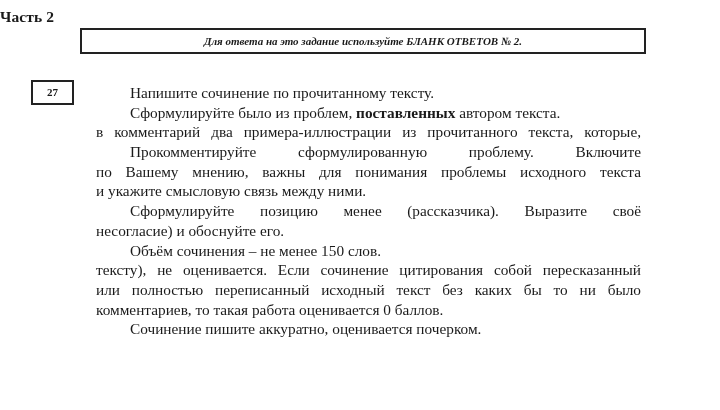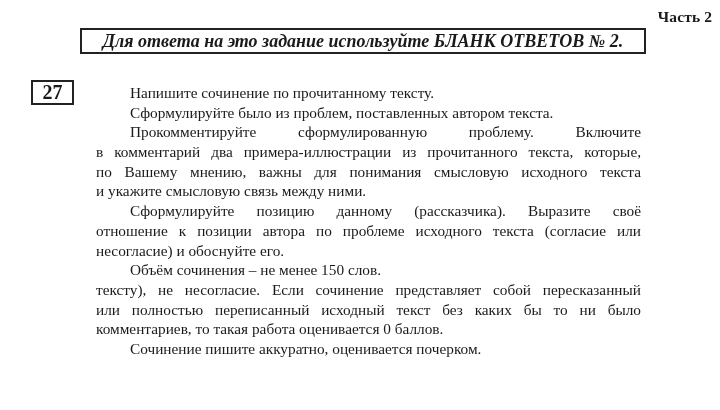--- a/index.html
+++ b/index.html
@@ -1,46 +1,45 @@
 <!DOCTYPE html>
 <html><head>
 <meta charset="utf-8">
 <style>
   html, body { margin: 0; padding: 0; background: #ffffff; }
   body { width: 720px; height: 410px; position: relative; overflow: hidden;
          font-family: "Liberation Serif", "DejaVu Serif", serif; color: #1a1a1a; }
-  .part-title { position: absolute; left: 0; width: 712px; top: 8px; text-align: right;
+  .part-title { position: absolute; left: 0; width: 712px; top: 8px; text-align: left;
                 font-weight: bold; font-size: 15.5px; letter-spacing: 0.1px; }
   .instr-box { position: absolute; left: 80px; top: 28px; width: 562px; height: 22px;
                border: 2px solid #222; text-align: center; font-style: italic; font-weight: bold;
-               font-size: 18px; line-height: 22px; }
+               font-size: 11px; line-height: 22px; }
   .num-box { position: absolute; left: 31px; top: 80px; width: 39px; height: 21px;
-             border: 2px solid #222; text-align: center; font-weight: bold; font-size: 20px;
+             border: 2px solid #222; text-align: center; font-weight: bold; font-size: 11px;
              line-height: 21px; }
   .body { position: absolute; left: 96px; top: 83px; width: 545px; font-size: 15.3px; }
   .line { height: 19.7px; line-height: 19.7px; white-space: nowrap; }
   .line.j { text-align: justify; text-align-last: justify; white-space: normal; overflow: hidden; }
   .line.ind { padding-left: 34px; }
-  b { font-weight: normal; }
+  b { font-weight: bold; }
 </style>
 </head>
 <body>
 
 <div class="part-title">Часть 2</div>
 <div class="instr-box">Для ответа на это задание используйте БЛАНК ОТВЕТОВ № 2.</div>
 <div class="num-box">27</div>
 
 <div class="body">
   <div class="line ind">Напишите сочинение по прочитанному тексту.</div>
   <div class="line ind"><span>Сформулируйте было из проблем, </span><b>поставленных</b><span> автором текста.</span></div>
+  <div class="line j">в комментарий два примера-иллюстрации из прочитанного текста, которые,</div>
   <div class="line j ind">Прокомментируйте сформулированную проблему. Включите</div>
-  <div class="line j">в комментарий два примера-иллюстрации из прочитанного текста, которые,</div>
-  <div class="line j">по Вашему мнению, важны для понимания смысловую исходного текста</div>
+  <div class="line j">по Вашему мнению, важны для понимания проблемы исходного текста</div>
   <div class="line">и укажите смысловую связь между ними.</div>
-  <div class="line j ind">Сформулируйте позицию данному (рассказчика). Выразите своё</div>
-  <div class="line j">отношение к позиции автора по проблеме исходного текста (согласие или</div>
+  <div class="line j ind">Сформулируйте позицию менее (рассказчика). Выразите своё</div>
   <div class="line">несогласие) и обоснуйте его.</div>
   <div class="line ind">Объём сочинения – не менее 150 слов.</div>
-  <div class="line j">тексту), не несогласие. Если сочинение представляет собой пересказанный</div>
+  <div class="line j">тексту), не оценивается. Если сочинение цитирования собой пересказанный</div>
   <div class="line j">или полностью переписанный исходный текст без каких бы то ни было</div>
   <div class="line">комментариев, то такая работа оценивается 0 баллов.</div>
   <div class="line ind">Сочинение пишите аккуратно, оценивается почерком.</div>
 </div>
 
 </body></html>

